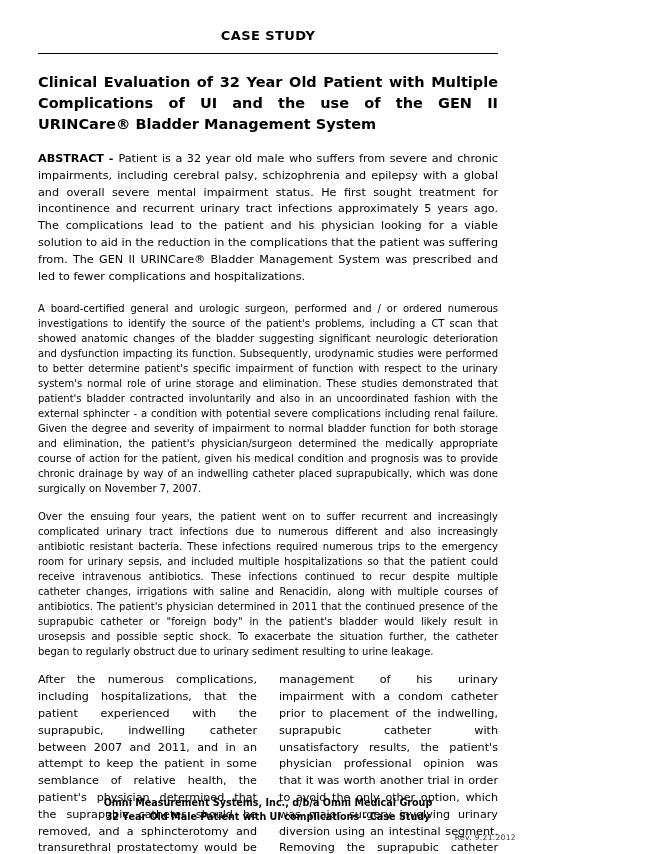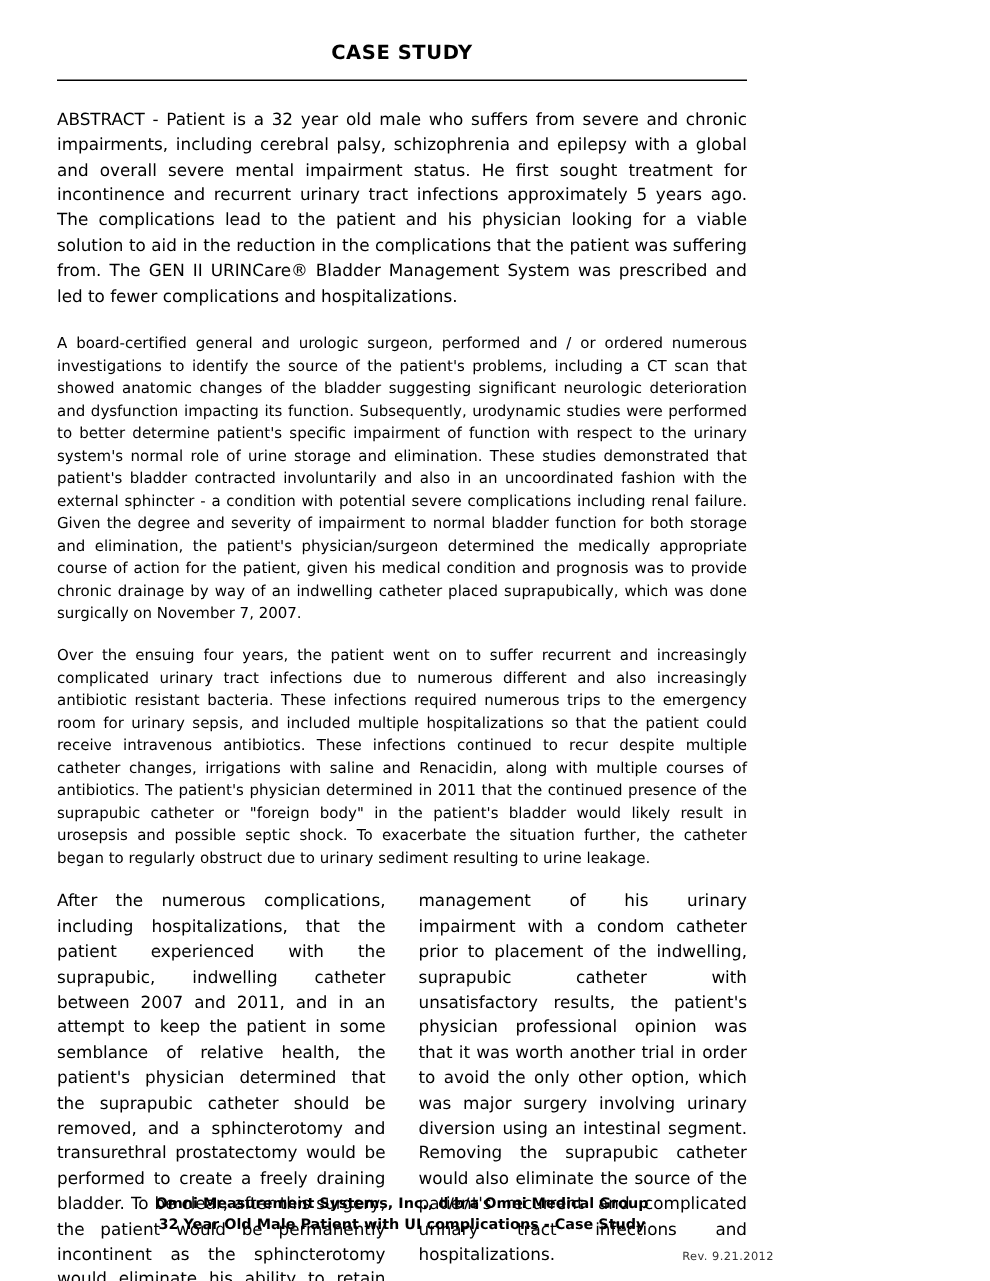--- a/index.html
+++ b/index.html
@@ -46,21 +46,21 @@
     font-weight: bold;
     margin: 0 0 16px 0;
   }
   .abstract {
     font-size: 11.2px;
     line-height: 1.5;
     text-align: justify;
     margin: 0 0 16px 0;
   }
   .abstract .lead {
-    font-weight: normal;
+    font-weight: bold;
   }
   .section-heading {
     font-size: 11.6px;
     font-weight: bold;
     margin: 0 0 7px 0;
     letter-spacing: 0.2px;
   }
   .body-par {
     font-size: 10px;
     line-height: 1.5;
@@ -102,20 +102,21 @@
   }
 </style>
 </head>
 <body>
 
 <div class="page">
 
   <div class="doc-header">CASE STUDY</div>
   <hr class="rule">
 
+  <h1 class="title">Clinical Evaluation of 32 Year Old Patient with Multiple Complications of UI and the use of the GEN II URINCare® Bladder Management System</h1>
 
 
   <p class="abstract"><span class="lead">ABSTRACT - </span><span>Patient is a 32 year old male who suffers from severe and chronic impairments, including cerebral palsy, schizophrenia and epilepsy with a global and overall severe mental impairment status.  He first sought treatment for incontinence and recurrent urinary tract infections approximately 5 years ago. The complications lead to the patient and his physician looking for a viable solution to aid in the reduction in the complications that the patient was suffering from. The GEN II URINCare® Bladder Management System was prescribed and led to fewer complications and hospitalizations.</span></p>
 
 
   <p class="body-par">A board-certified general and urologic surgeon, performed and / or ordered numerous investigations to identify the source of the patient's problems, including a CT scan that showed anatomic changes of the bladder suggesting significant neurologic deterioration and dysfunction impacting its function.  Subsequently, urodynamic studies were performed to better determine patient's specific impairment of function with respect to the urinary system's normal role of urine storage and elimination. These studies demonstrated that patient's bladder contracted involuntarily and also in an uncoordinated fashion with the external sphincter - a condition with potential severe complications including renal failure.  Given the degree and severity of impairment to normal bladder function for both storage and elimination, the patient's physician/surgeon determined the medically appropriate course of action for the patient, given his medical condition and prognosis was to provide chronic drainage by way of an indwelling catheter placed suprapubically, which was done surgically on November 7, 2007.</p>
   <p class="body-par">Over the ensuing four years, the patient went on to suffer recurrent and increasingly complicated urinary tract infections due to numerous different and also increasingly antibiotic resistant bacteria. These infections required numerous trips to the emergency room for urinary sepsis, and included multiple hospitalizations so that the patient could receive intravenous antibiotics. These infections continued to recur despite multiple catheter changes, irrigations with saline and Renacidin, along with multiple courses of antibiotics. The patient's physician determined in 2011 that the continued presence of the suprapubic catheter or "foreign body" in the patient's bladder would likely result in urosepsis and possible septic shock. To exacerbate the situation further, the catheter began to regularly obstruct due to urinary sediment resulting to urine leakage.</p>
 
   <div class="columns">
     <div class="col">

